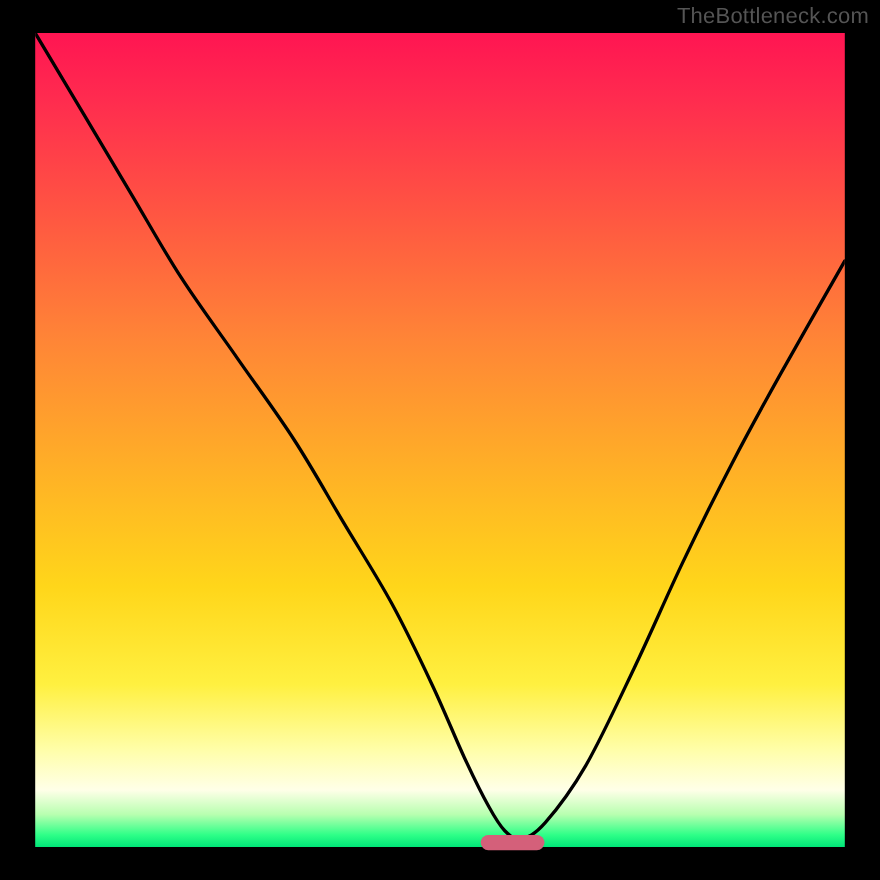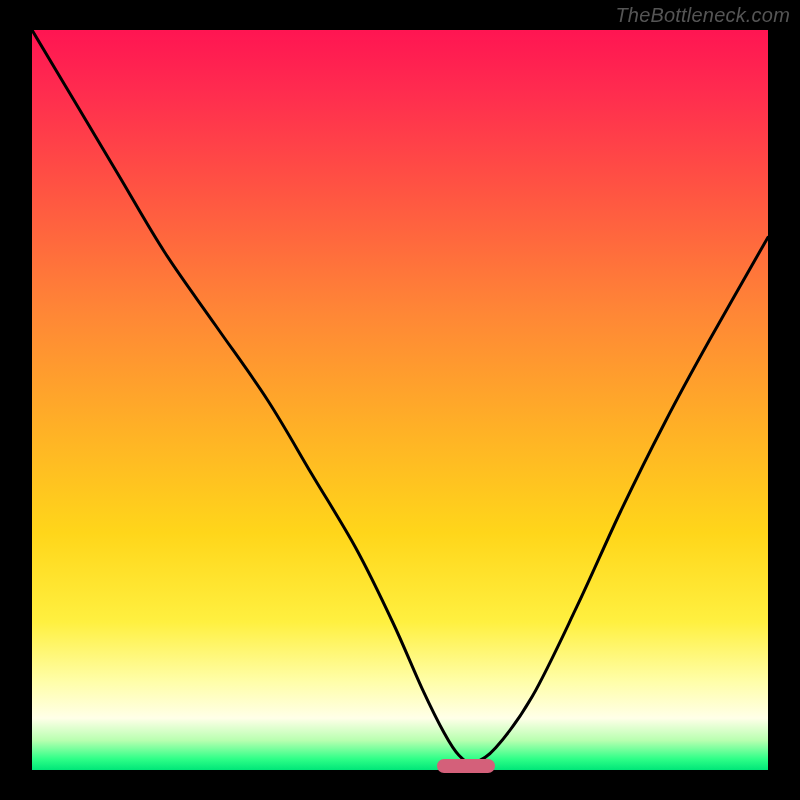--- a/index.html
+++ b/index.html
@@ -9,21 +9,20 @@
     height: 800px;
     background: #000;
     overflow: hidden;
     font-family: Arial, Helvetica, sans-serif;
   }
   .frame {
     position: relative;
     width: 800px;
     height: 800px;
     background: #000;
-    font-style: italic;
   }
   .watermark {
     position: absolute;
     top: 4px;
     right: 10px;
     color: #555;
     font-size: 20px;
     font-weight: 500;
     letter-spacing: 0.2px;
     z-index: 10;

